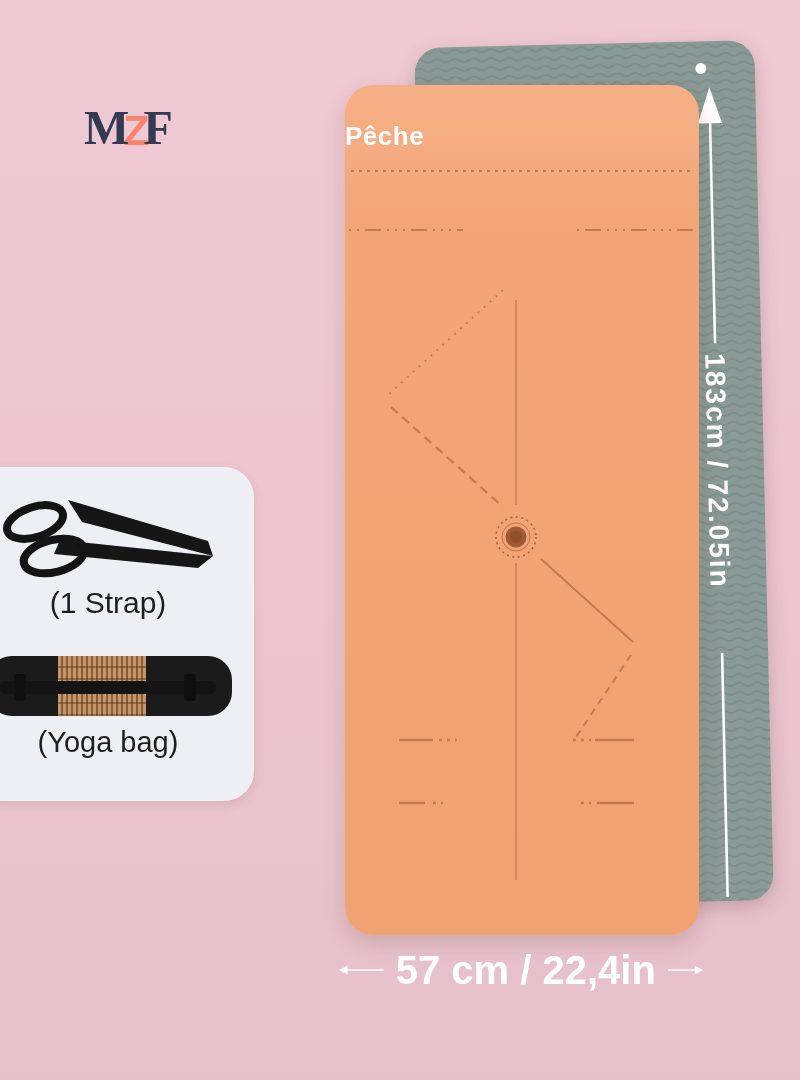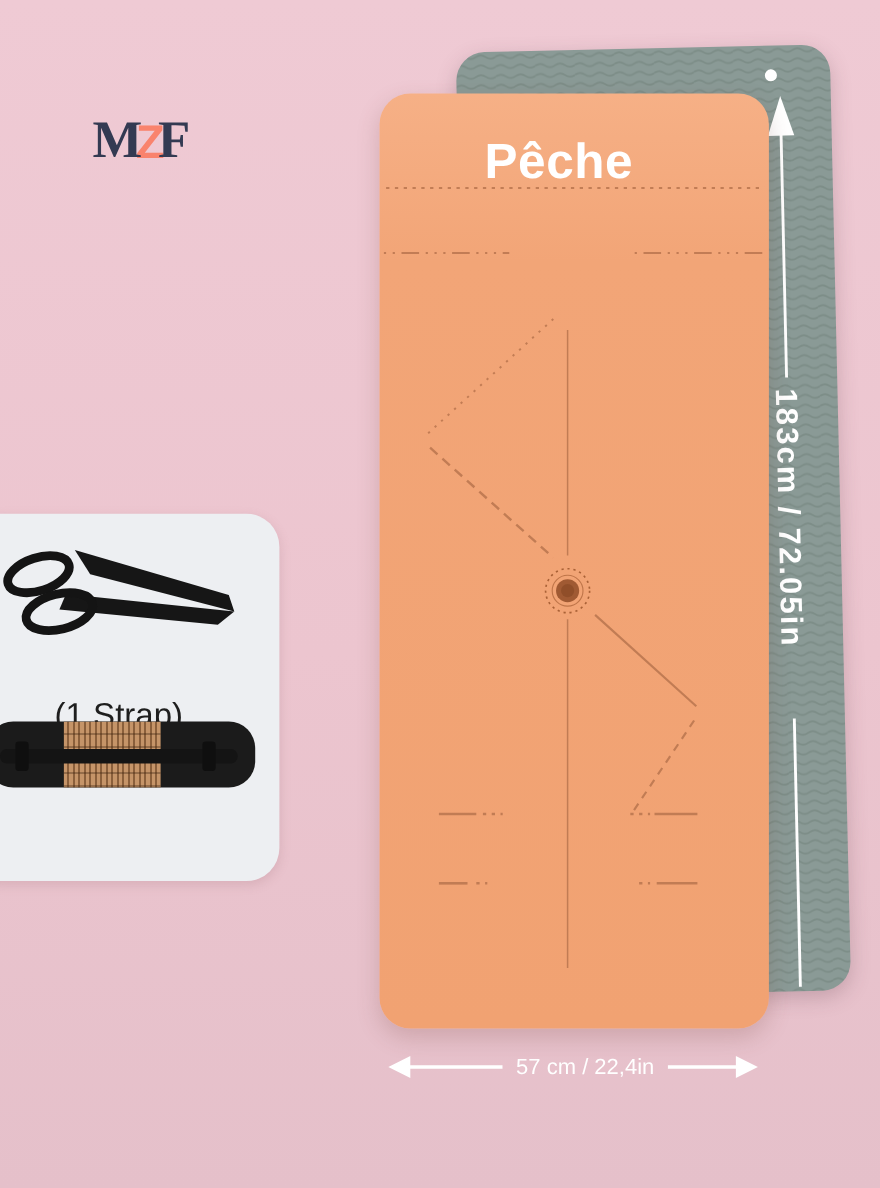--- a/index.html
+++ b/index.html
@@ -37,44 +37,44 @@
   }
 
   
   .orange-mat{
     position:absolute;left:345px;top:85px;width:354px;height:850px;
     background:linear-gradient(180deg,var(--mat-front-light) 0%,var(--mat-front) 18%,#f1a272 100%);
     border-radius:28px;box-shadow:0 8px 20px rgba(120,70,60,.22);
   }
   .orange-mat svg.markings{position:absolute;inset:0;}
   .peche{
-    position:absolute;top:36px;left:0;right:28px;text-align:center;
-    color:var(--white);font-weight:700;font-size:45px;letter-spacing:.5px;
+    position:absolute;top:36px;left:0;right:28px;text-align:left;
+    color:var(--white);font-weight:700;font-size:26px;letter-spacing:.5px;
   }
 
   
   .width-dim{
     position:absolute;left:338px;top:948px;width:366px;height:44px;
     display:flex;align-items:center;justify-content:center;gap:12px;
   }
-  .width-dim .dim-text{color:var(--white);font-weight:400;font-size:20px;white-space:nowrap;}
+  .width-dim .dim-text{color:var(--white);font-weight:700;font-size:40px;white-space:nowrap;}
 
   
   .includes-panel{
     position:absolute;left:-30px;top:467px;width:284px;height:334px;
     background:var(--panel);border-radius:30px;
     box-shadow:0 3px 10px rgba(150,100,110,.20);
   }
   .includes-badge{
     position:absolute;left:8px;top:444px;width:192px;height:37px;
     background:var(--badge);border-radius:19px;display:flex;align-items:center;justify-content:center;
     color:var(--badge-text);font-size:24px;font-weight:500;letter-spacing:1px;z-index:3;
   }
   .strap-svg{position:absolute;left:2px;top:494px;z-index:2;}
-  .item-label{position:absolute;left:0;width:216px;text-align:center;color:var(--item-text);z-index:2;margin-top:48px;}
+  .item-label{position:absolute;left:0;width:216px;text-align:center;color:var(--item-text);z-index:2;}
   .strap-label{top:586px;font-size:30px;}
   .bag-label{top:726px;font-size:29px;}
   .bag{
     position:absolute;left:-12px;top:656px;width:244px;height:60px;
     background:#1b1b1b;border-radius:24px;z-index:2;overflow:hidden;
   }
   .bag-band{
     position:absolute;left:70px;top:0;width:88px;height:60px;
     background:
       repeating-linear-gradient(0deg, rgba(60,35,15,.35) 0 2px, rgba(0,0,0,0) 2px 12px),
@@ -174,14 +174,15 @@
     <ellipse cx="52" cy="62" rx="31" ry="16" fill="none" stroke="#141414" stroke-width="8" transform="rotate(-14 52 62)"></ellipse>
   </svg>
   <div class="item-label strap-label">(1 Strap)</div>
 
   <div class="bag">
     <div class="bag-band"></div>
     <div class="bag-handle"></div>
     <div class="bag-knob k1"></div>
     <div class="bag-knob k2"></div>
   </div>
+  <div class="item-label bag-label">(Yoga bag)</div>
 
 </div>
 
 </body></html>

